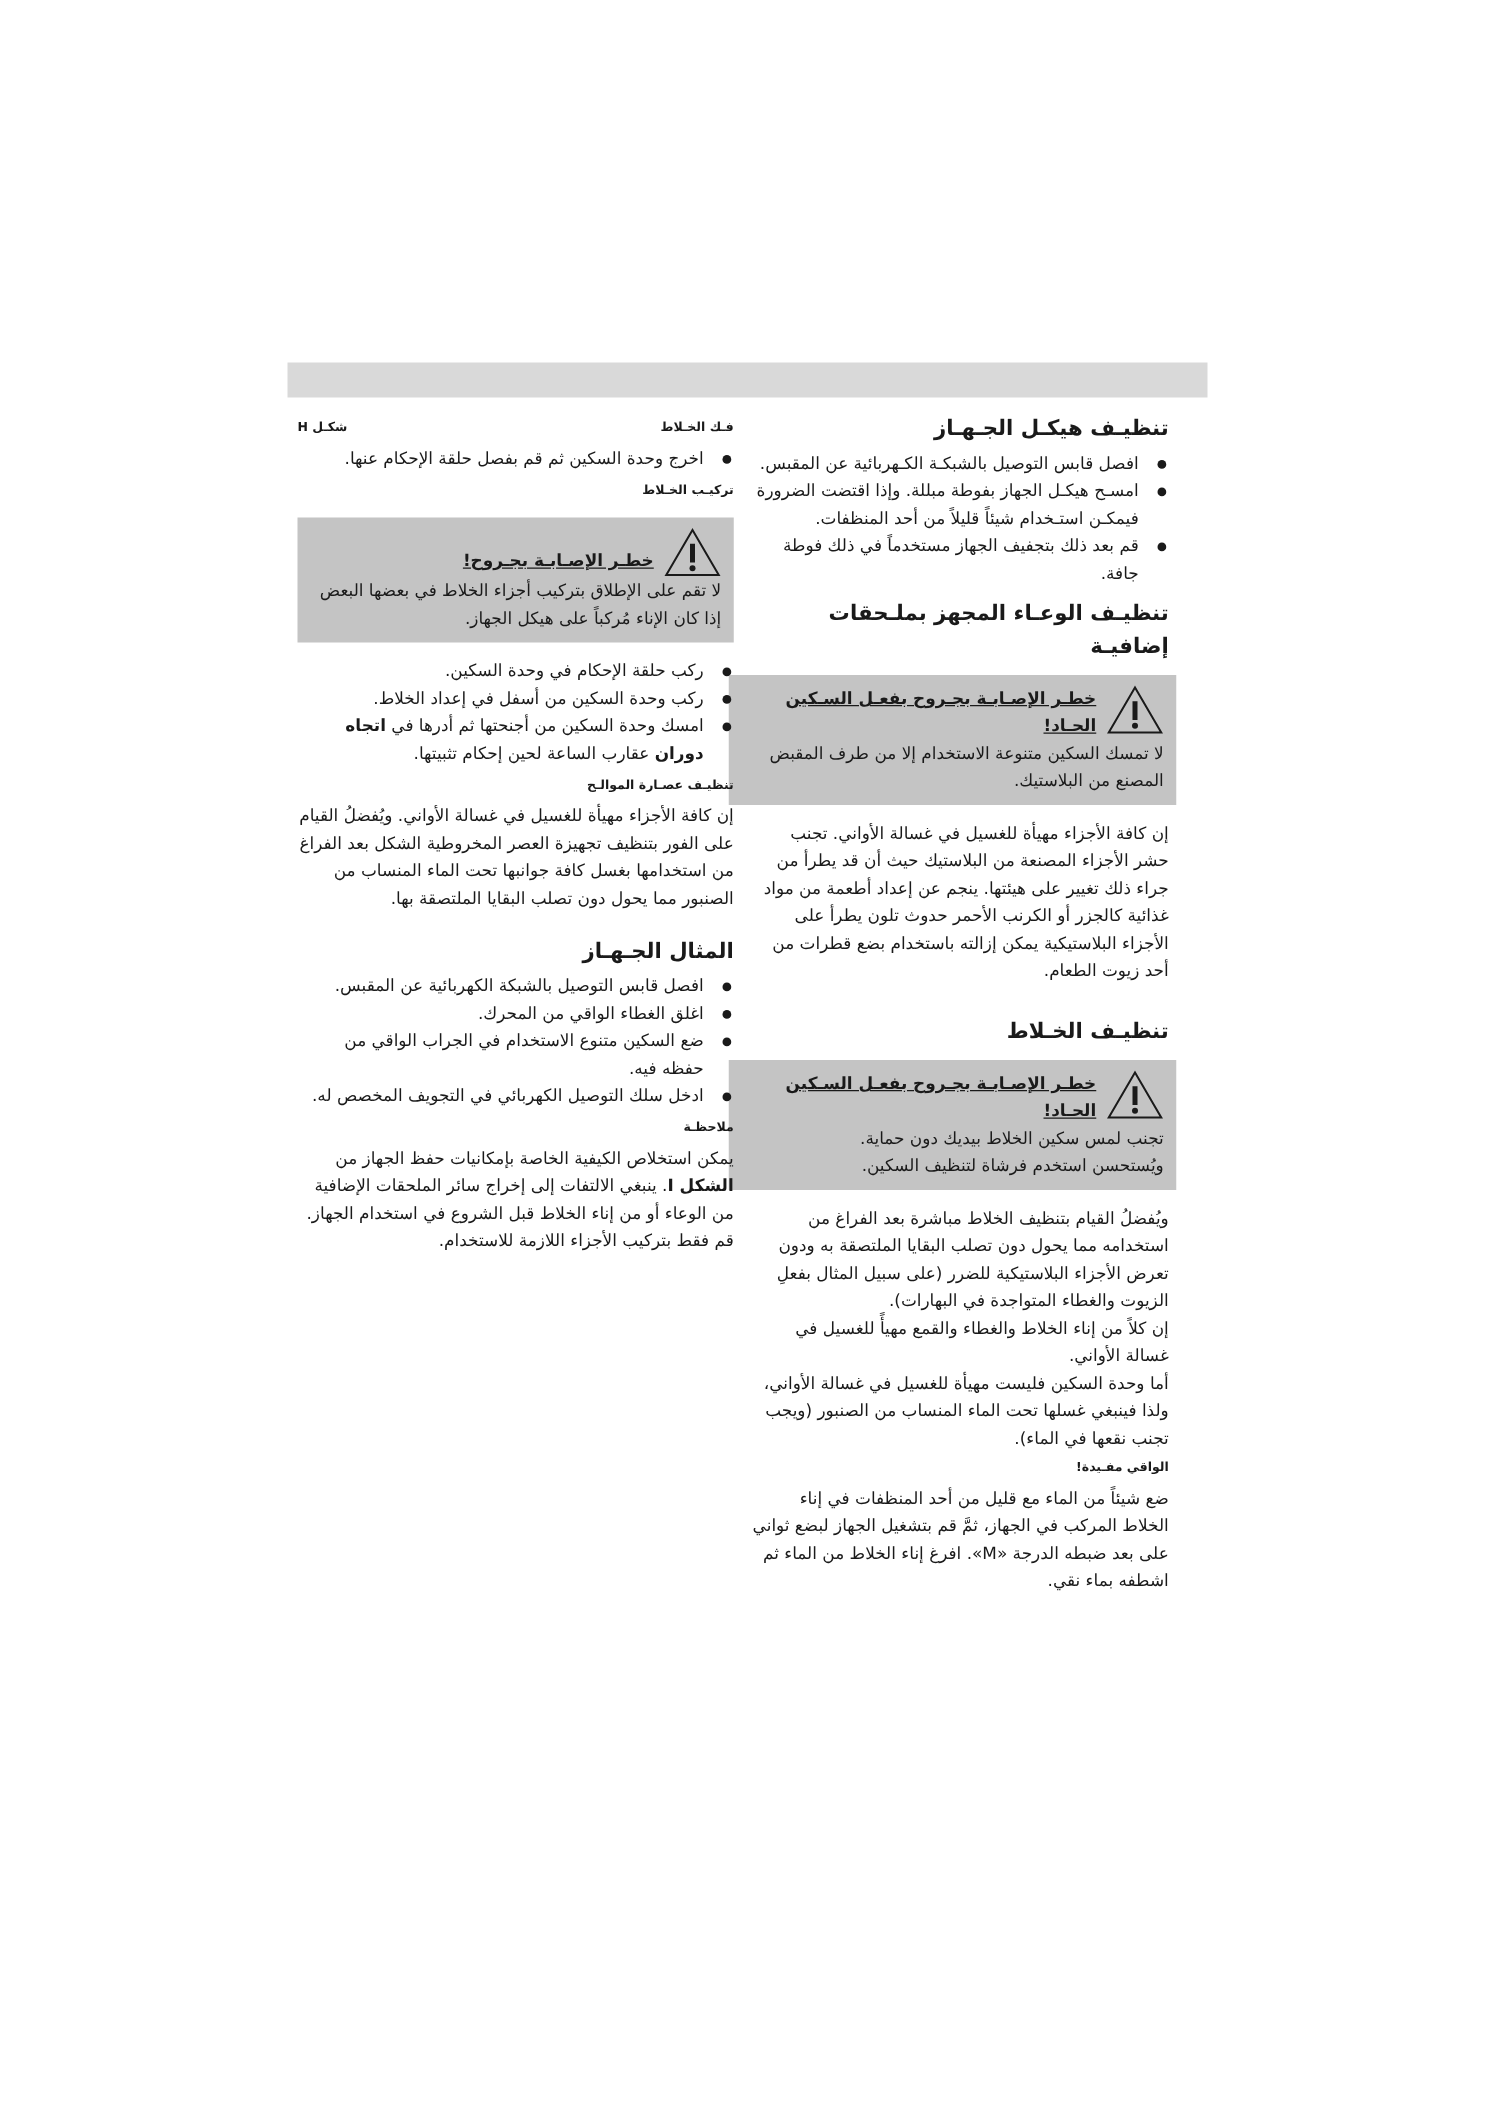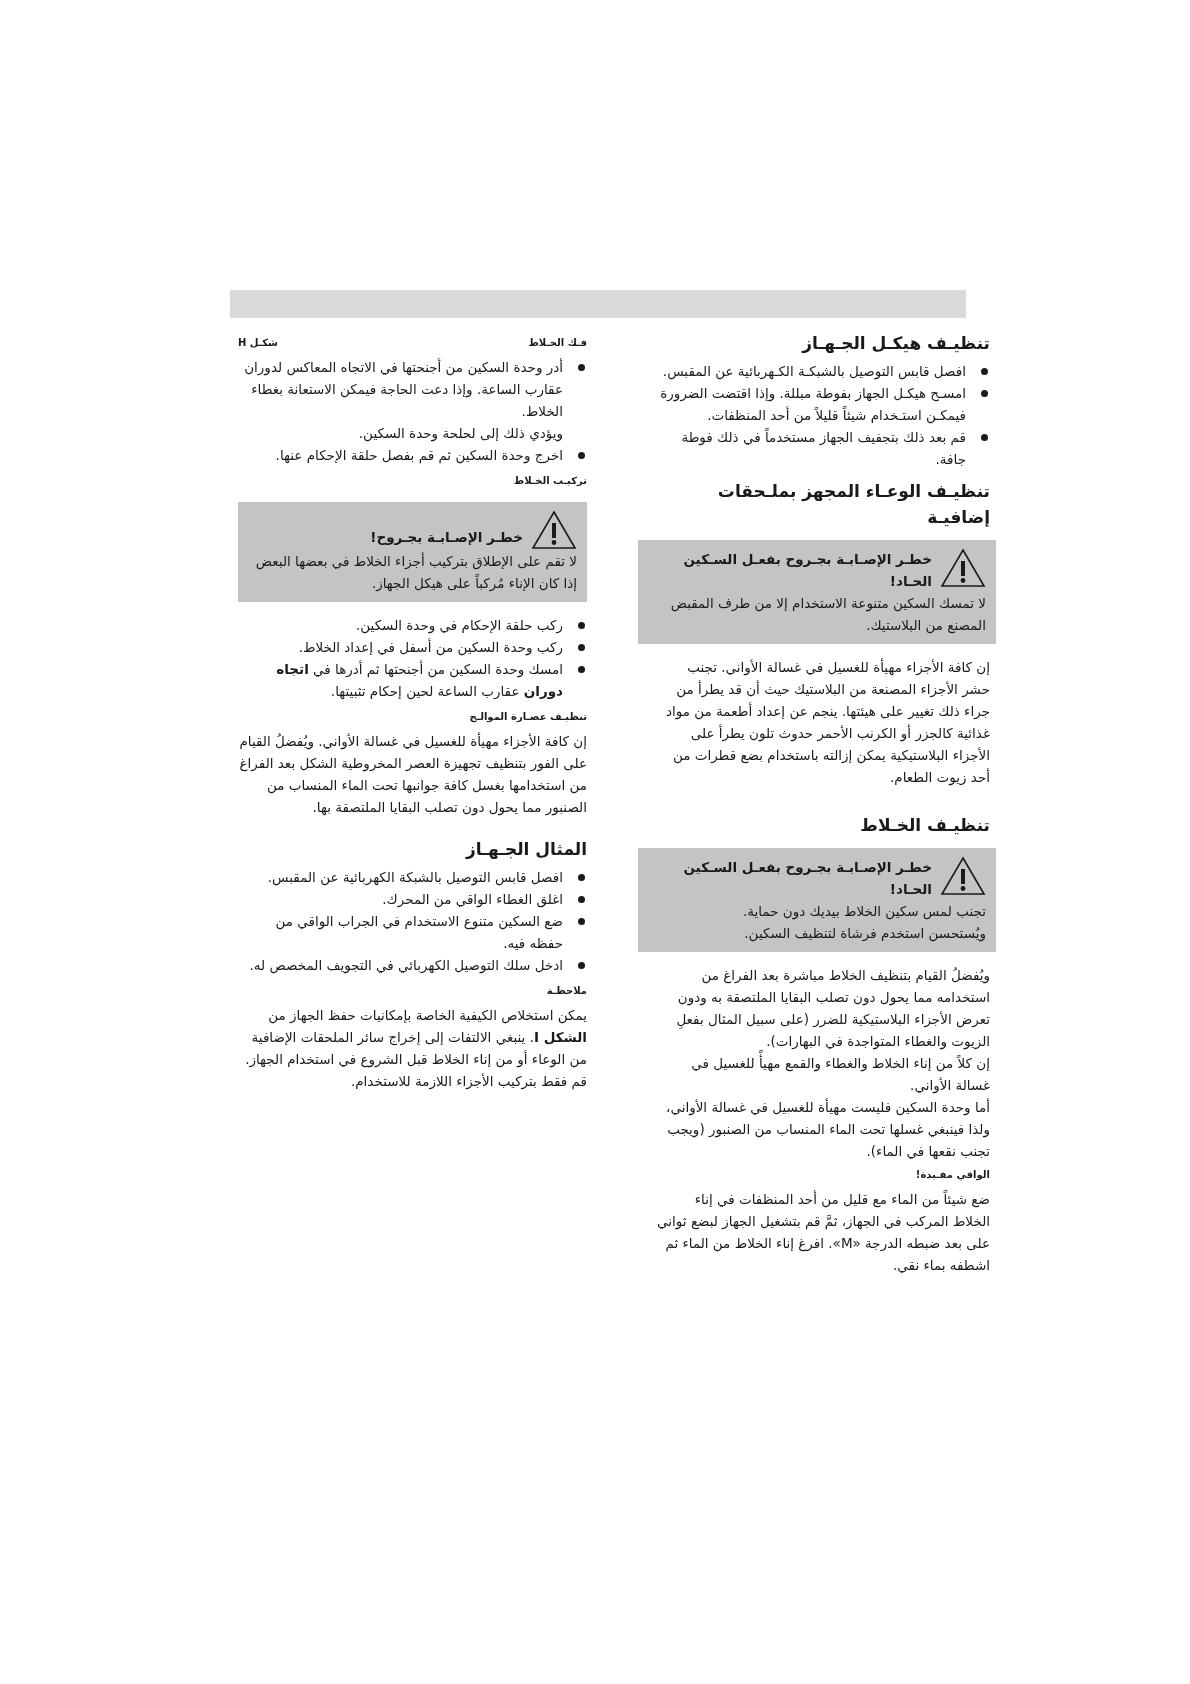--- a/index.html
+++ b/index.html
@@ -1,30 +1,30 @@
 <!DOCTYPE html>
 <html><head>
 <meta charset="utf-8">
 <style>
   html,body{margin:0;padding:0;background:#fff;}
   body{width:1190px;height:1684px;position:relative;overflow:hidden;
        font-family:"DejaVu Sans","Liberation Sans",sans-serif;color:#1a1a1a;}
   .topbar{position:absolute;left:230px;top:290px;width:736px;height:28px;background:#d9d9d9;}
   .col{position:absolute;direction:rtl;text-align:right;font-size:13.5px;line-height:22px;}
-  .col.right{left:656px;top:330px;width:334px;}
+  .col.right{left:601px;top:330px;width:334px;}
   .col.left{left:238px;top:330px;width:349px;}
   .h1{font-weight:bold;font-size:17px;line-height:26px;margin:0 0 4px 0;}
   .h2{font-weight:bold;font-size:10px;line-height:22px;margin:2px 0 2px 0;}
   ul{margin:0 0 4px 0;padding:0 24px 0 0;list-style:none;}
   li{position:relative;margin:0;}
   li::before{content:"";position:absolute;right:-22px;top:8px;width:7px;height:7px;border-radius:50%;background:#1a1a1a;}
   p{margin:0;}
   .warn{background:#c4c4c4;padding:8px 10px 8px 10px;margin:10px 0 12px 0;}
   .col.right .warn{margin-right:-6px;margin-left:-18px;}
-  .warn-head{display:flex;flex-direction:row;align-items:flex-start;gap:8px;}
+  .warn-head{display:flex;flex-direction:row;align-items:flex-start;gap:8px;text-decoration:underline;}
   .warn-title{font-weight:bold;line-height:22px;}
   .tri{flex:0 0 auto;width:46px;height:40px;}
   .bold{font-weight:bold;}
   .fig-row{display:flex;justify-content:space-between;}
 </style>
 </head>
 <body>
 
 <div class="topbar"></div>
 
@@ -69,24 +69,20 @@
   <div class="h2">الواقي مفـيدة!</div>
   <p>ضع شيئاً من الماء مع قليل من أحد المنظفات في إناء الخلاط المركب في الجهاز، ثمَّ قم بتشغيل الجهاز لبضع ثواني على بعد ضبطه الدرجة «M». افرغ إناء الخلاط من الماء ثم اشطفه بماء نقي.</p>
 </div>
 
 <div class="col left">
   <div class="fig-row">
     <div class="h2">فـك الخـلاط</div>
     <div class="h2">شكـل H</div>
   </div>
   <ul>
-    <li>
-      <span>أدر وحدة السكين من أجنحتها في الاتجاه المعاكس لدوران عقارب الساعة. وإذا دعت الحاجة فيمكن الاستعانة بغطاء الخلاط.</span>
-      <p>ويؤدي ذلك إلى لحلحة وحدة السكين.</p>
-    </li>
     <li>اخرج وحدة السكين ثم قم بفصل حلقة الإحكام عنها.</li>
   </ul>
 
   <div class="h2">تركيـب الخـلاط</div>
   <div class="warn">
     <div class="warn-head" style="align-items:center">
       <svg class="tri" viewBox="0 0 46 40">
         <polygon points="23,2 44,38 2,38" fill="none" stroke="#1a1a1a" stroke-width="1.6"></polygon>
         <rect x="21" y="13" width="4" height="15" fill="#1a1a1a"></rect>
         <circle cx="23" cy="32.5" r="2.4" fill="#1a1a1a"></circle>

